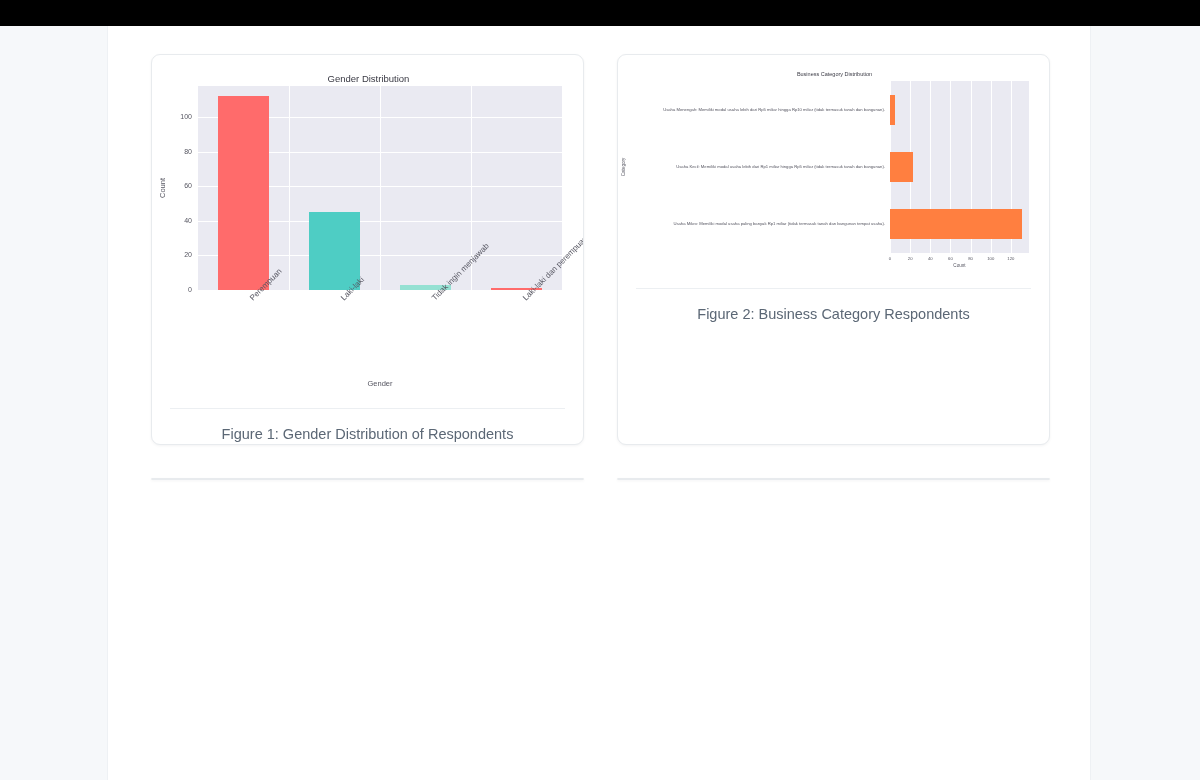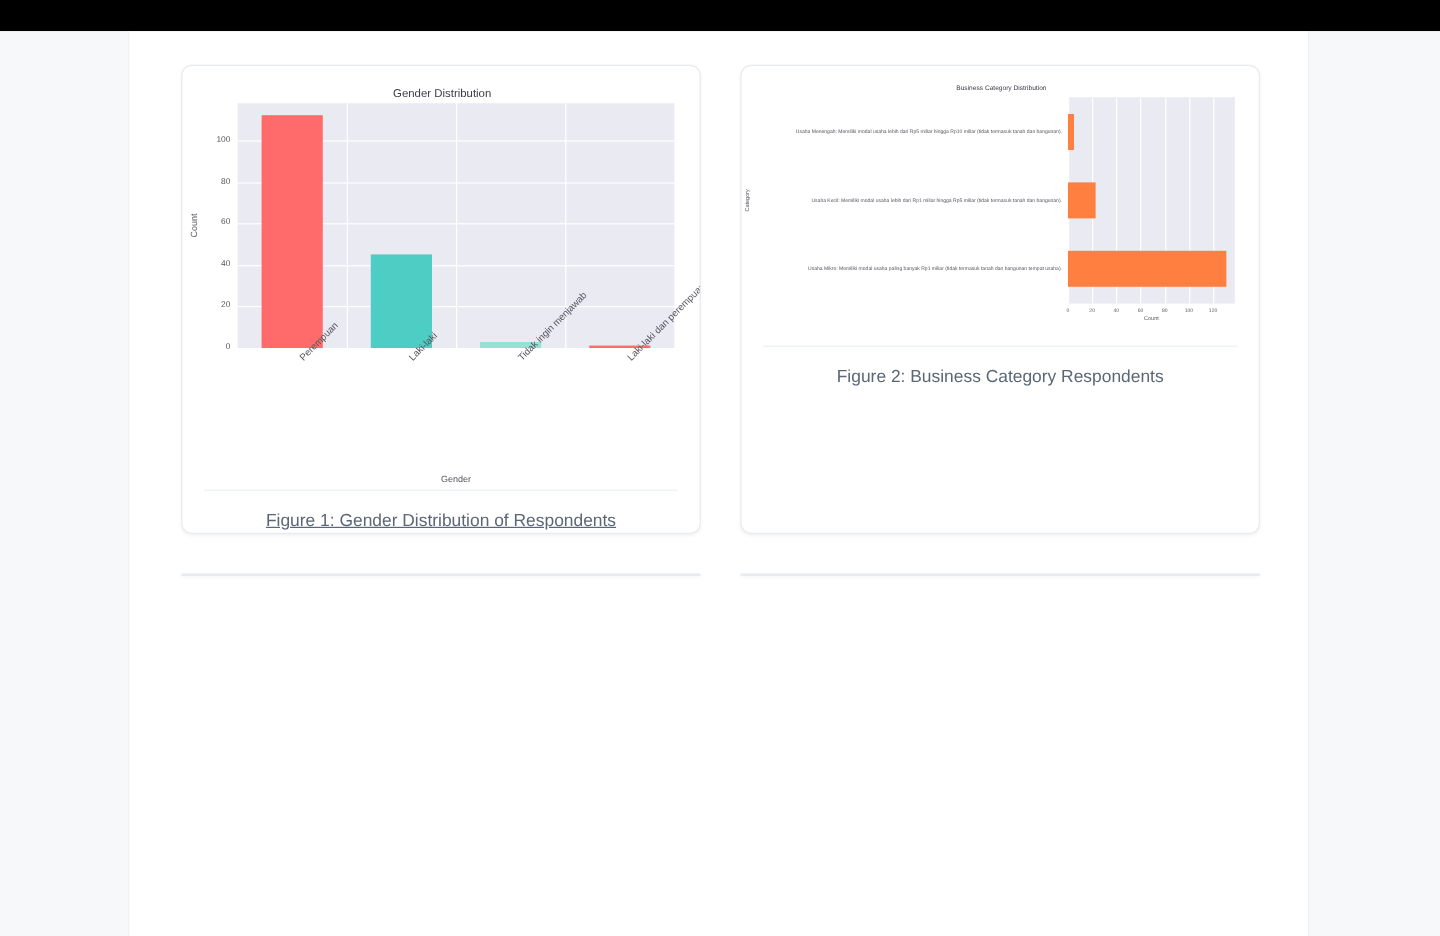--- a/index.html
+++ b/index.html
@@ -132,26 +132,26 @@
               <div class="gridline-v" style="left: 228px; top: 31px; height: 204px; bottom: auto;"></div>
               <div class="gridline-v" style="left: 319px; top: 31px; height: 204px; bottom: auto;"></div>
               <div class="vbar" style="left: 66.475px; width: 50.05px; height: 193.627px; top: 41.3729px; bottom: auto; background: rgb(255, 107, 107);"></div>
               <div class="rotlab" style="left: 95.5px; top: 241px; transform: rotate(-45deg); transform-origin: 0px 0px;">Perempuan</div>
               <div class="vbar" style="left: 157.475px; width: 50.05px; height: 77.7966px; top: 157.203px; bottom: auto; background: rgb(78, 205, 196);"></div>
               <div class="rotlab" style="left: 186.5px; top: 241px; transform: rotate(-45deg); transform-origin: 0px 0px;">Laki-laki</div>
               <div class="vbar" style="left: 248.475px; width: 50.05px; height: 5.18644px; top: 229.814px; bottom: auto; background: rgb(149, 225, 211);"></div>
               <div class="rotlab" style="left: 277.5px; top: 241px; transform: rotate(-45deg); transform-origin: 0px 0px;">Tidak ingin menjawab</div>
               <div class="vbar" style="left: 339.475px; width: 50.05px; height: 1.72881px; top: 233.271px; bottom: auto; background: rgb(255, 107, 107);"></div>
               <div class="rotlab" style="left: 368.5px; top: 241px; transform: rotate(-45deg); transform-origin: 0px 0px;">Laki-laki dan perempuan</div>
-              <div class="axlabel" style="left: 46px; width: 364px; top: 340px; text-align: center;">Gender</div>
+              <div class="axlabel" style="left: 46px; width: 364px; top: 324px; text-align: center;">Gender</div>
               <div class="axlabel" style="left: 10px; top: 133px; transform: rotate(-90deg) translate(-50%, -50%); transform-origin: 0px 0px; white-space: nowrap;">Count</div>
             </div>
         </div>
       </div>
-      <div class="caption" style="top:353px;text-decoration:underline;">Figure 1: Gender Distribution of Respondents</div>
+      <div class="caption" style="top:353px;">Figure 1: Gender Distribution of Respondents</div>
     </div>
 
     <div class="card">
       <div class="figwrap">
         <div class="mpl" id="fig2">
           <div class="mpl-title">Business Category Distribution</div>
           <div class="axes" id="fig2-axes"></div>
           <div id="fig2-layer">
               <div class="gridline-v" style="left: 272px; top: 26px; height: 172px; bottom: auto;"></div>
               <div class="tick" style="left: 272px; top: 201px; transform: translateX(-50%);">0</div>

